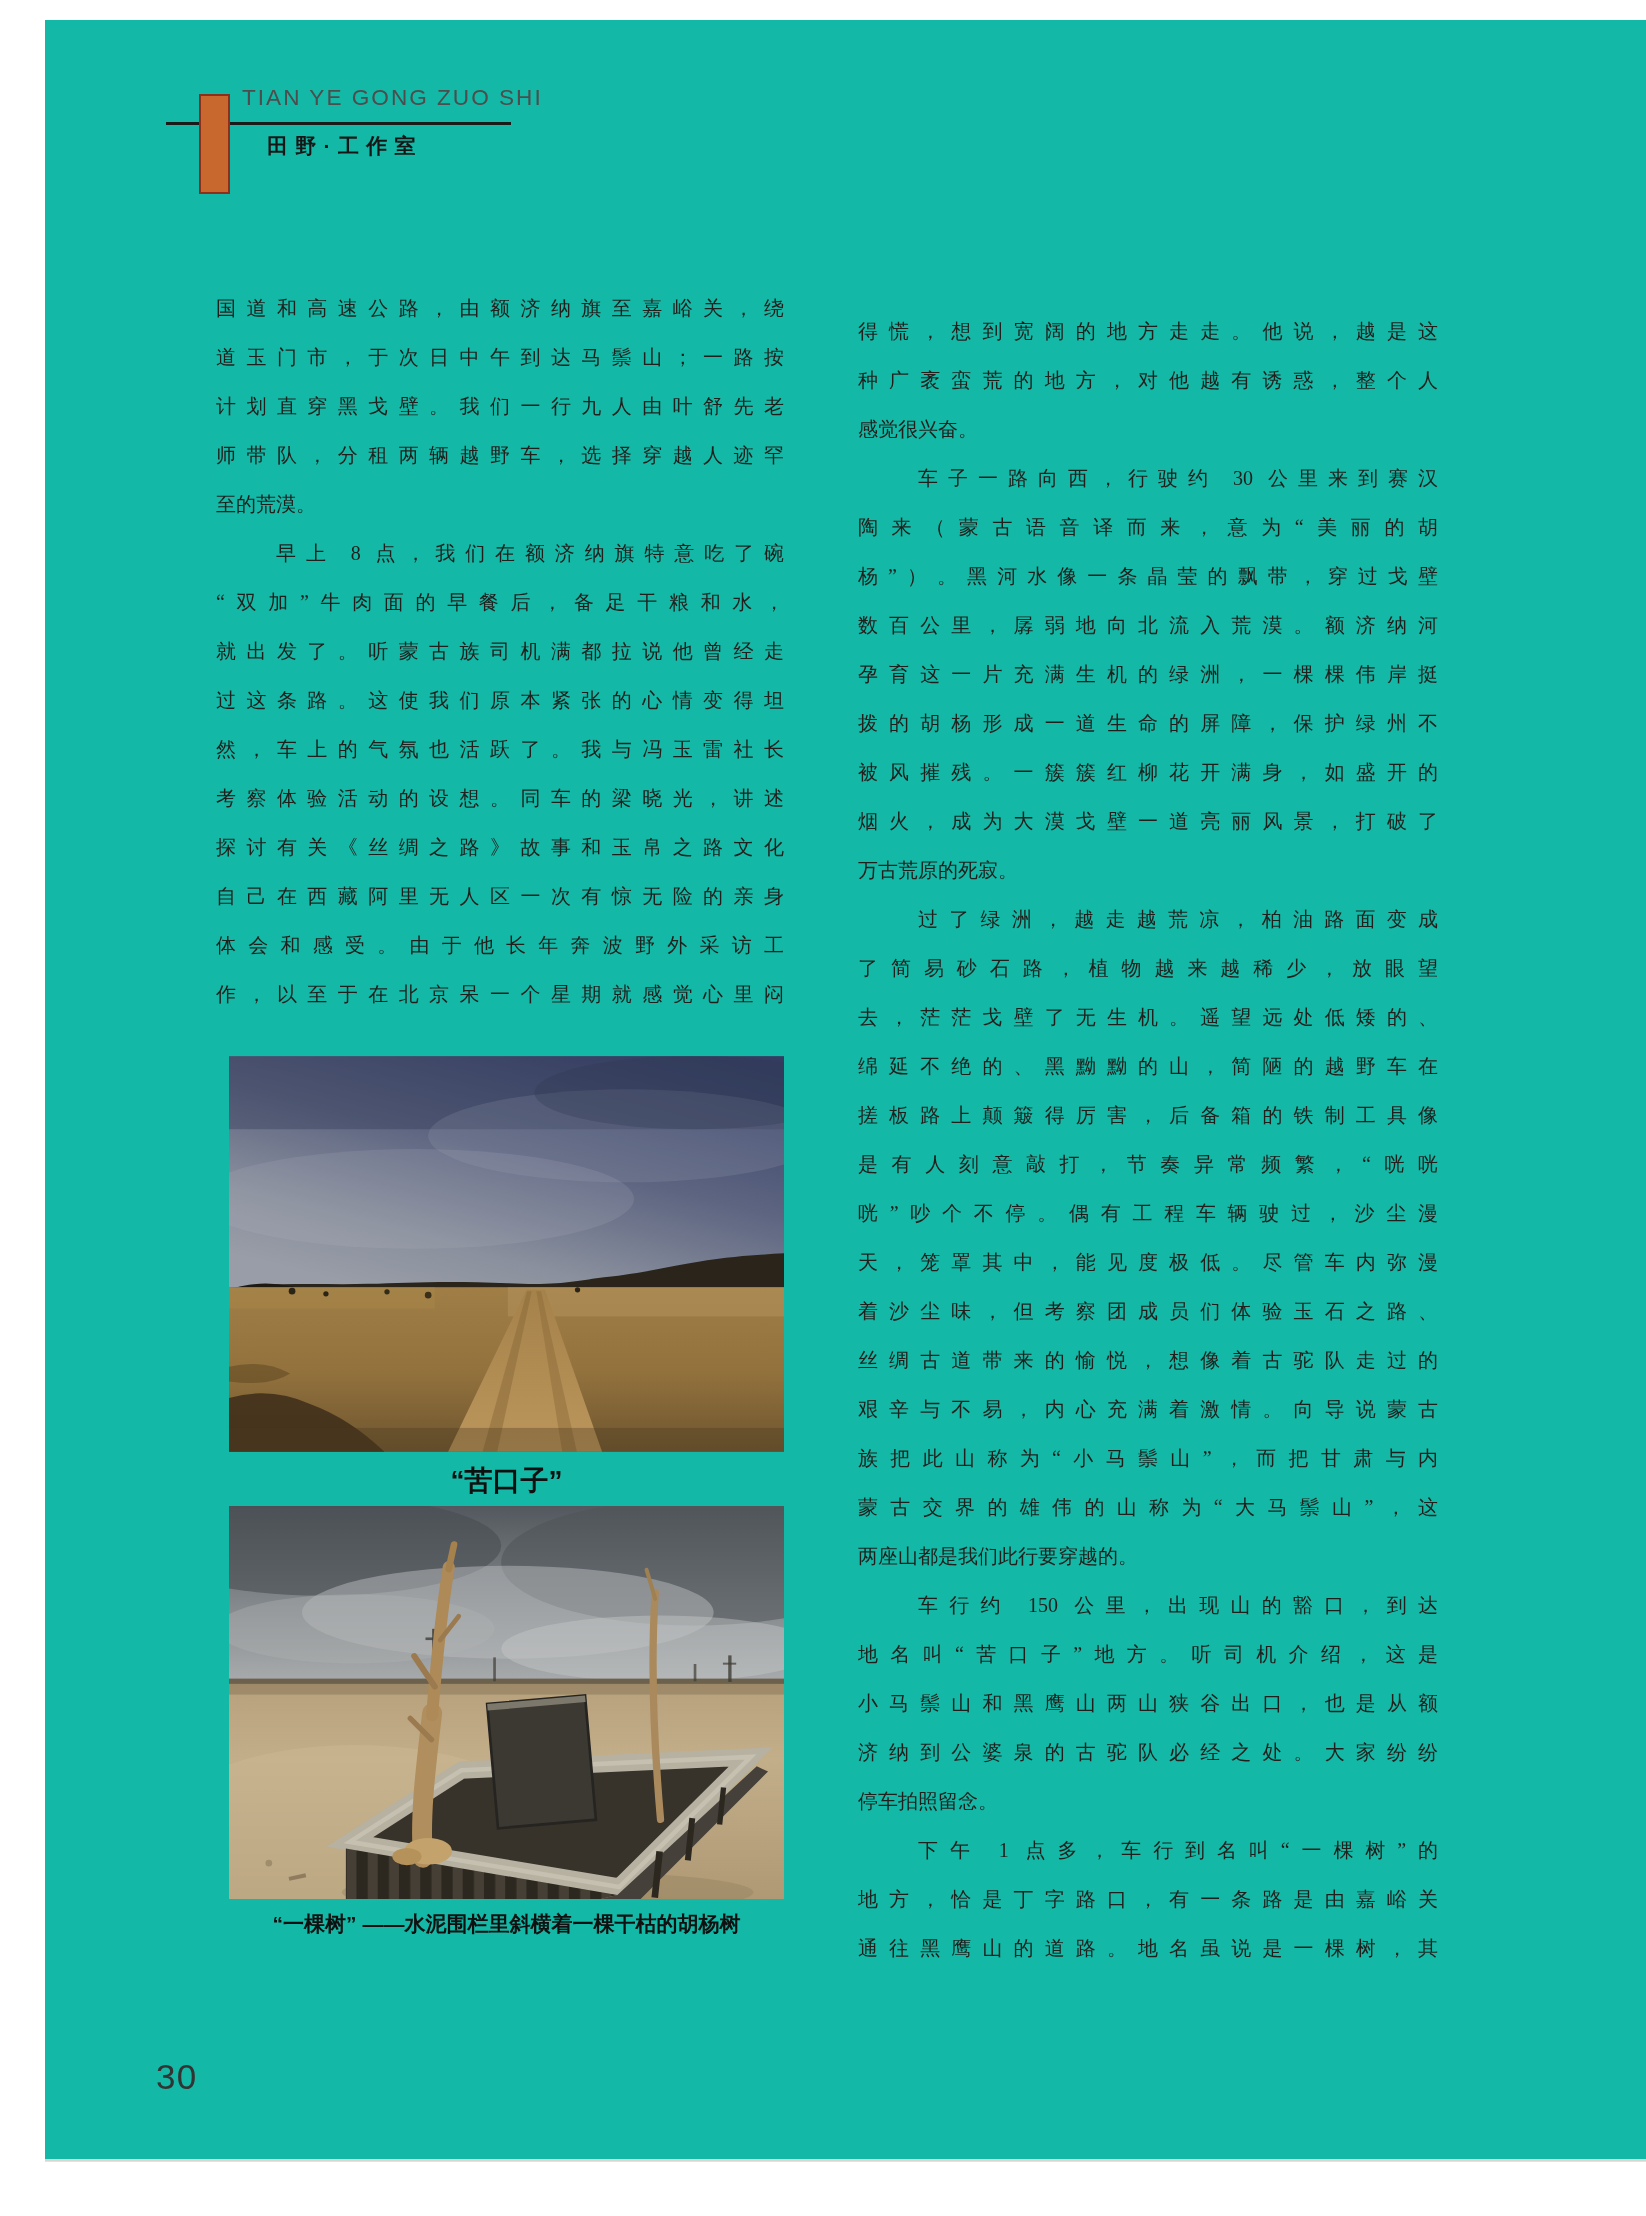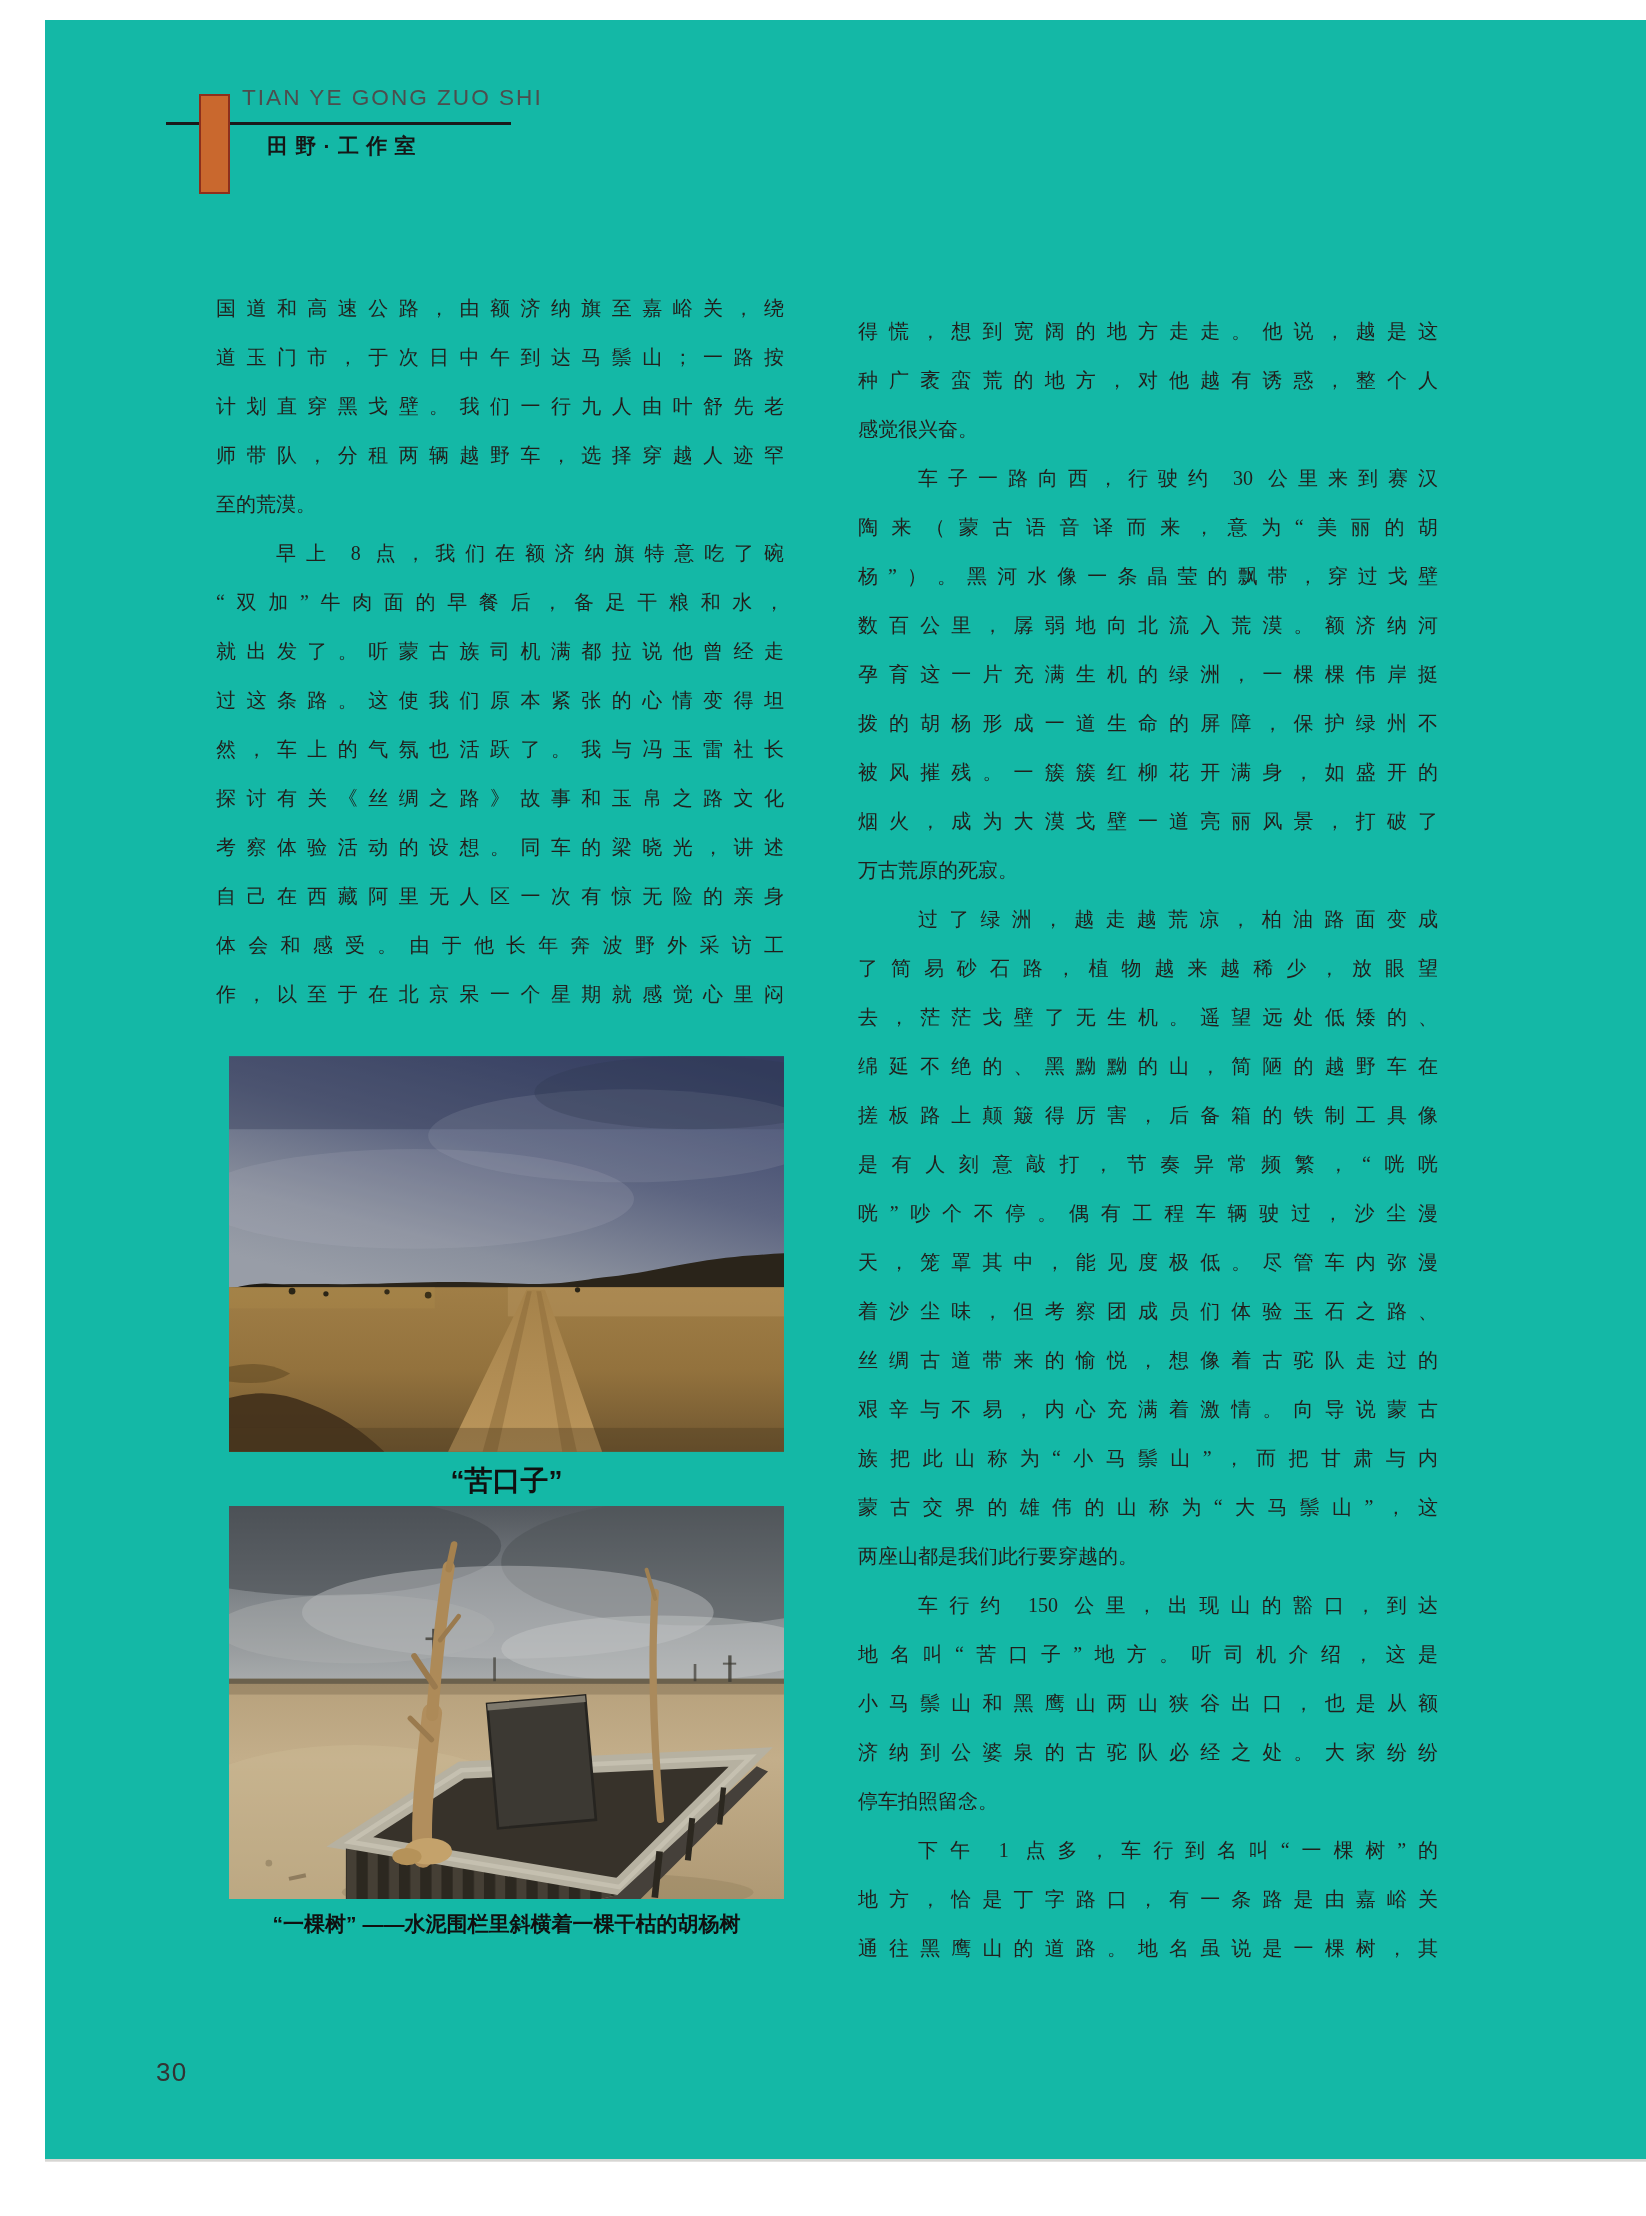--- a/index.html
+++ b/index.html
@@ -45,21 +45,21 @@
     position:absolute;left:184px;width:555px;text-align:center;
     font-family:"Liberation Sans","DejaVu Sans",sans-serif;
     font-weight:bold;color:#101010;white-space:nowrap;
   }
   .cap1{top:1442px;font-size:28px;}
   .cap2{top:1890px;font-size:21px;}
   
   .pageno{
     position:absolute;left:111px;top:2037px;
     font-family:"Liberation Sans","DejaVu Sans",sans-serif;
-    font-size:26px;color:#333333;letter-spacing:1.3px;
+    font-size:35px;color:#333333;letter-spacing:1.3px;
   }
 </style>
 </head>
 <body>
 
 <div class="paper">
 
   <div class="hdr-rule"></div>
   <div class="hdr-bar"></div>
   <div class="hdr-latin">TIAN YE GONG ZUO SHI</div>
@@ -69,22 +69,22 @@
       <div class="line">国道和高速公路，由额济纳旗至嘉峪关，绕</div>
       <div class="line">道玉门市，于次日中午到达马鬃山；一路按</div>
       <div class="line">计划直穿黑戈壁。我们一行九人由叶舒先老</div>
       <div class="line">师带队，分租两辆越野车，选择穿越人迹罕</div>
       <div class="line short">至的荒漠。</div>
       <div class="line indent">早上 8 点，我们在额济纳旗特意吃了碗</div>
       <div class="line">“双加”牛肉面的早餐后，备足干粮和水，</div>
       <div class="line">就出发了。听蒙古族司机满都拉说他曾经走</div>
       <div class="line">过这条路。这使我们原本紧张的心情变得坦</div>
       <div class="line">然，车上的气氛也活跃了。我与冯玉雷社长</div>
+      <div class="line">考察体验活动的设想。同车的梁晓光，讲述</div>
       <div class="line">探讨有关《丝绸之路》故事和玉帛之路文化</div>
-      <div class="line">考察体验活动的设想。同车的梁晓光，讲述</div>
       <div class="line">自己在西藏阿里无人区一次有惊无险的亲身</div>
       <div class="line">体会和感受。由于他长年奔波野外采访工</div>
       <div class="line">作，以至于在北京呆一个星期就感觉心里闷</div>
     </div>
 
   <div class="col col-right">
       <div class="line">得慌，想到宽阔的地方走走。他说，越是这</div>
       <div class="line">种广袤蛮荒的地方，对他越有诱惑，整个人</div>
       <div class="line short">感觉很兴奋。</div>
       <div class="line indent">车子一路向西，行驶约 30 公里来到赛汉</div>

